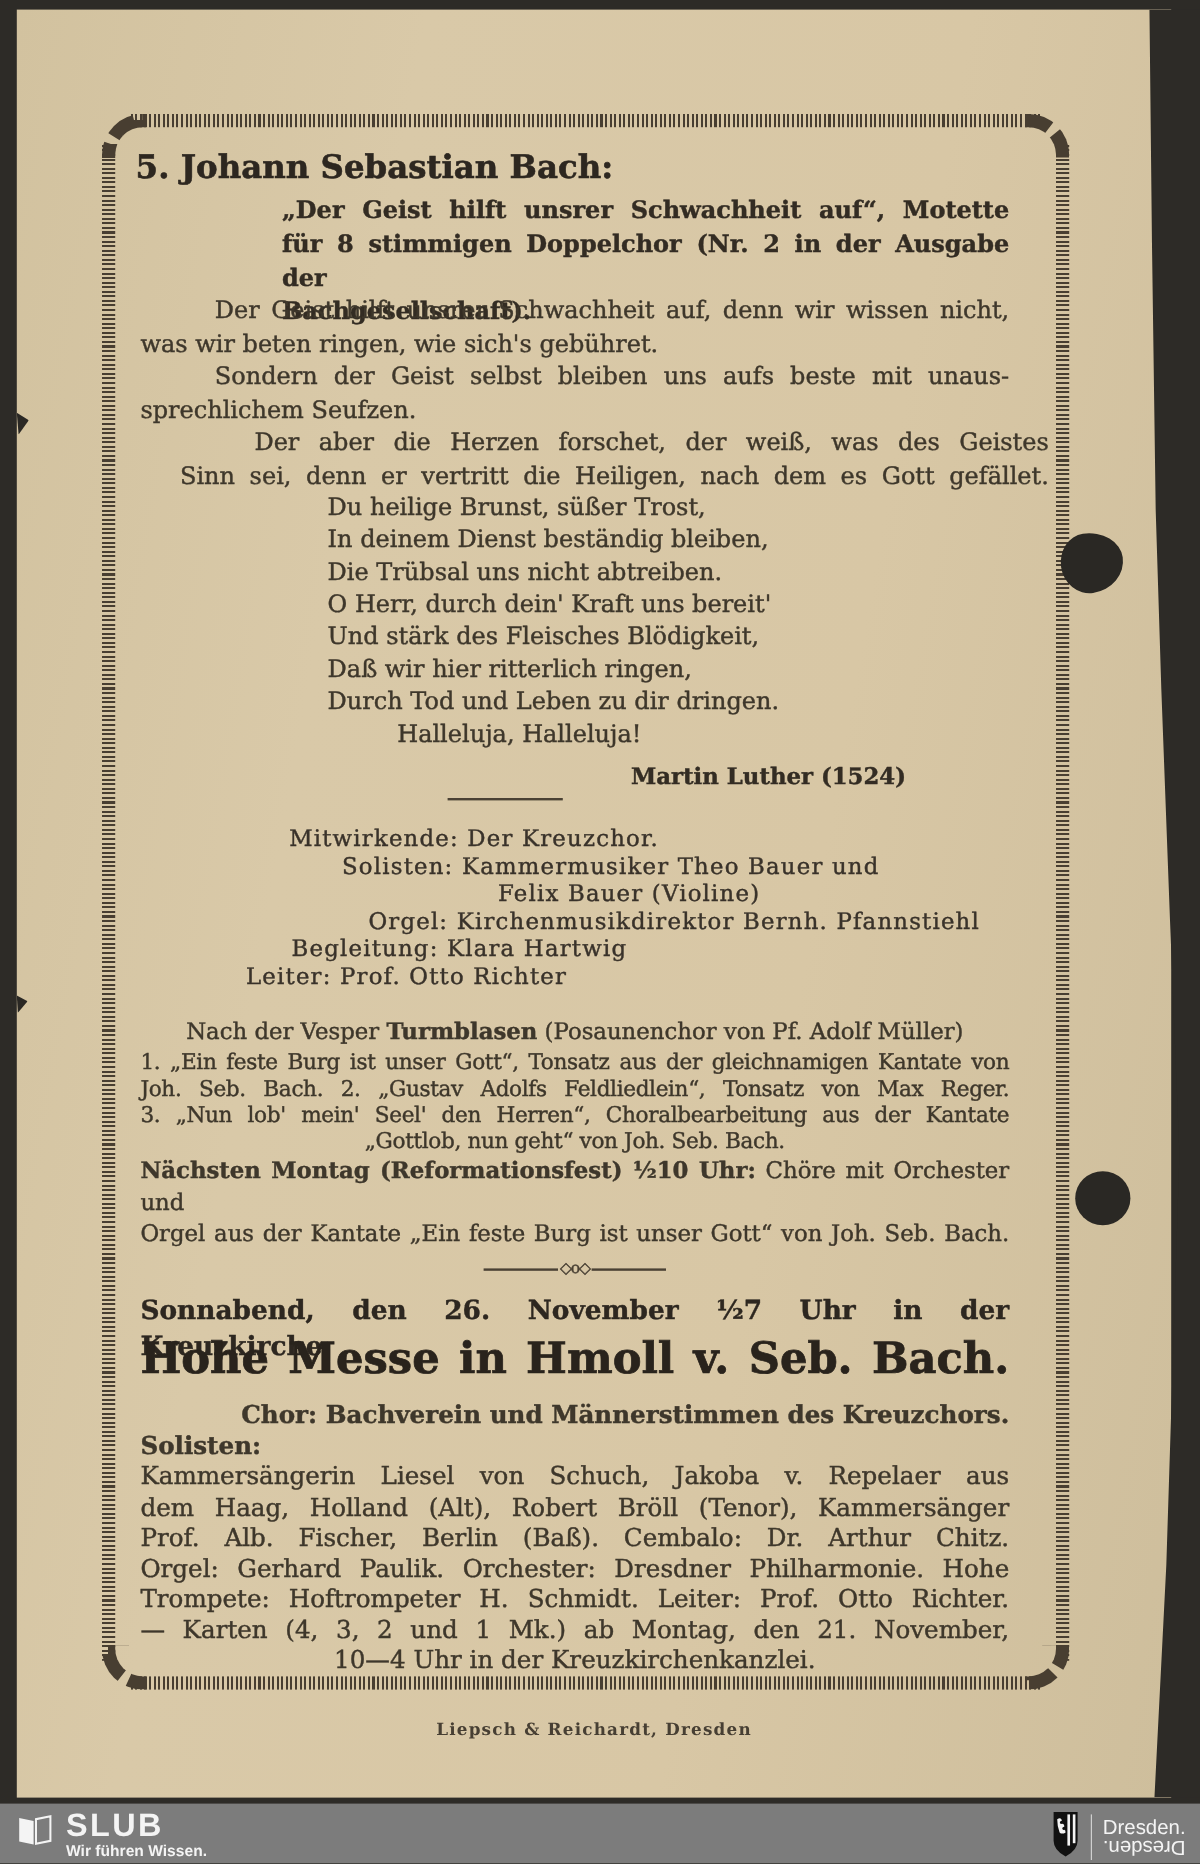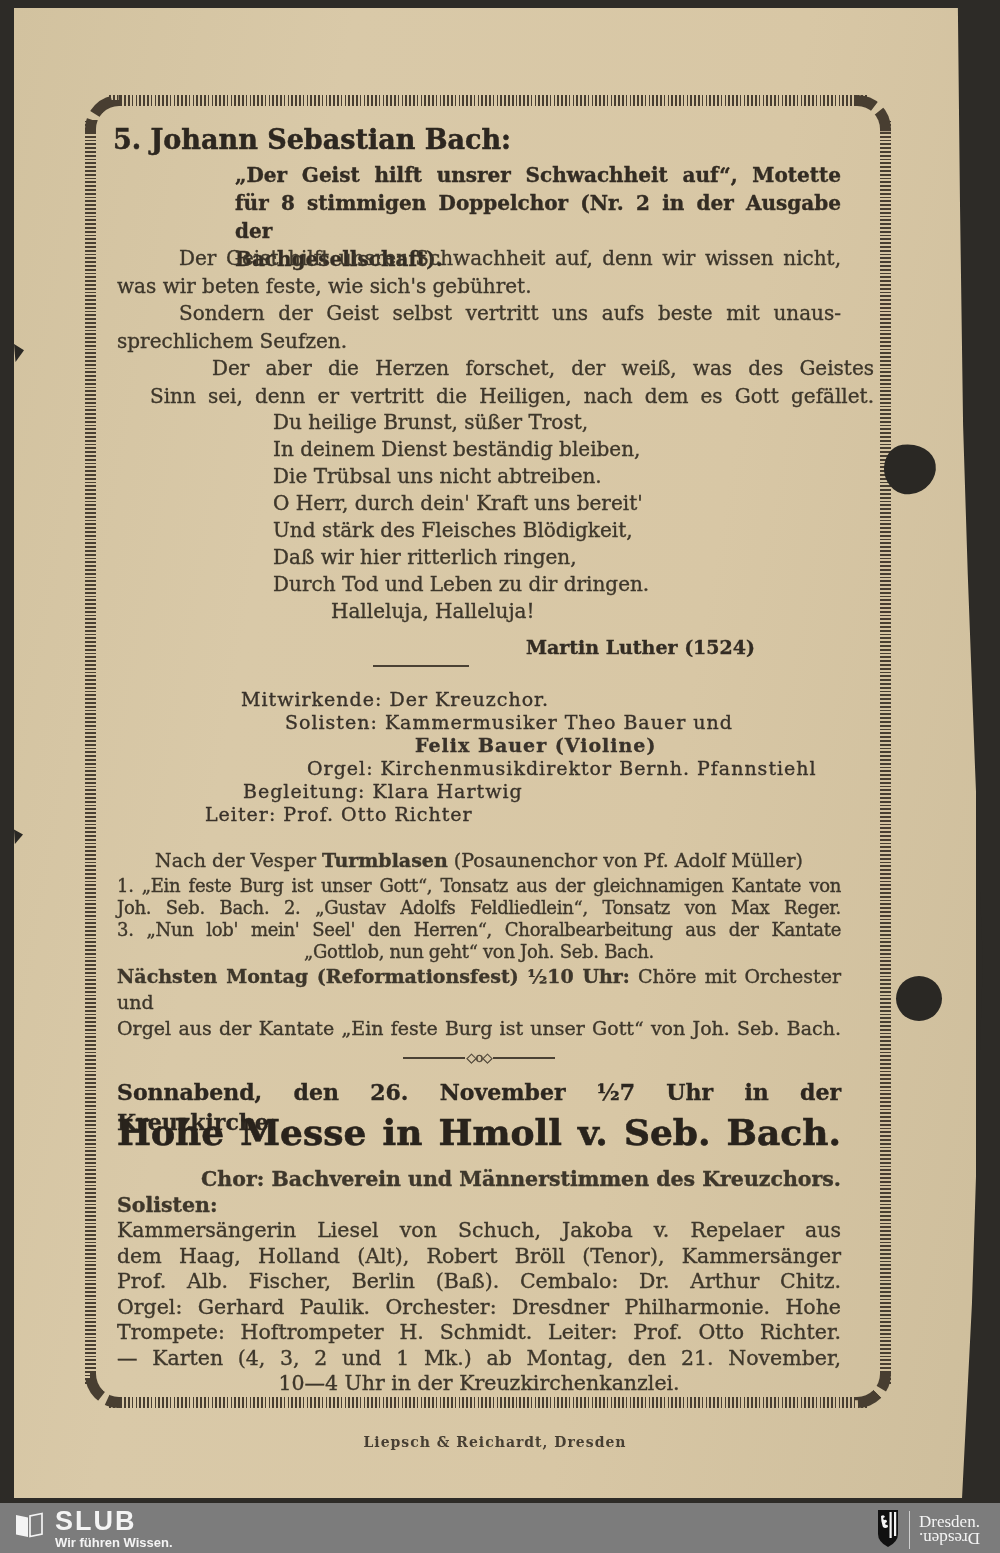--- a/index.html
+++ b/index.html
@@ -48,21 +48,21 @@
   #p1{top:149px;} #p2{top:204px;} #p3{top:259px;margin-left:33px;}
   #poem{top:314px;padding-left:156px;line-height:27px;}
   #poem .last{padding-left:58px;}
   #attrib{top:538px;text-align:right;padding-right:86px;font-size:19px;
           font-weight:bold;color:#332c23;}
   #rule1{top:570px;}
   #rule1 .bar{width:96px;height:2px;background:#4a4134;margin:0 auto;transform:translateX(-58px);}
   #performers{top:593px;font-size:19px;line-height:23px;letter-spacing:1px;color:#39322a;}
   #performers .pl0{margin-left:124px;}
   #performers .pl1{margin-left:168px;}
-  #performers .pl2{margin-left:298px;font-weight:bold;}
+  #performers .pl2{margin-left:298px;}
   #performers .pl3{margin-left:190px;}
   #performers .pl4{margin-left:126px;}
   #performers .pl5{margin-left:88px;}
   #tbh{top:752px;font-size:19px;line-height:26px;}
   #tbi{top:780px;font-size:18px;line-height:22px;letter-spacing:-0.3px;}
   #announce{top:868px;font-size:19px;line-height:26px;}
   #orn{top:956px;display:flex;align-items:center;justify-content:center;gap:2px;color:#4a4134;}
   #orn .bar{width:62px;height:2px;background:#4a4134;}
   #orn .mid{font-size:13px;line-height:13px;letter-spacing:-1px;}
   #dateline{top:982px;font-size:22px;line-height:30px;font-weight:bold;color:#2d2720;}
@@ -87,21 +87,21 @@
 
   
   .footer{position:absolute;left:0;bottom:0;width:1000px;height:50px;background:#7c7c7c;z-index:10;
           font-family:"Liberation Sans", sans-serif;color:#f4f4f4;}
   .slub{position:absolute;left:14px;top:5px;display:flex;gap:11px;cursor:pointer;}
   .slub-icon{margin-top:2px;}
   .slub-name{font-size:27px;line-height:26px;font-weight:bold;letter-spacing:2px;}
   .slub-tagline{font-size:13px;line-height:15px;font-weight:bold;margin-top:1px;}
   .dresden{position:absolute;left:876px;top:5px;display:flex;align-items:center;gap:9px;cursor:pointer;}
   .dresden-sep{width:1px;height:38px;background:#cfcfcf;}
-  .dresden-word{font-family:Liberation Serif, serif;font-size:17px;line-height:16px;}
+  .dresden-word{font-family:Liberation Sans, sans-serif;font-size:17px;line-height:16px;}
   .dresden-mirror{display:block;transform:rotate(180deg);transform-origin:50% 50%;}
 </style>
 </head>
 <body>
 
 <div class="sheet">
   <div class="frame">
     <div class="edge edge-top"></div>
     <div class="edge edge-bottom"></div>
     <div class="edge edge-left"></div>
@@ -114,25 +114,25 @@
     <div class="blk" id="title">5. Johann Sebastian Bach:</div>
 
     <div class="blk" id="work">
       <div class="j">„Der Geist hilft unsrer Schwachheit auf“, Motette</div>
       <div class="j">für 8 stimmigen Doppelchor (Nr. 2 in der Ausgabe der</div>
       <div>Bachgesellschaft).</div>
     </div>
 
     <div class="blk" id="p1">
       <div class="j fi">Der Geist hilft unsrer Schwachheit auf, denn wir wissen nicht,</div>
-      <div>was wir beten feste, wie sich's gebühret.</div>
+      <div>was wir beten ringen, wie sich's gebühret.</div>
     </div>
 
     <div class="blk" id="p2">
-      <div class="j fi">Sondern der Geist selbst vertritt uns aufs beste mit unaus-</div>
+      <div class="j fi">Sondern der Geist selbst bleiben uns aufs beste mit unaus-</div>
       <div>sprechlichem Seufzen.</div>
     </div>
 
     <div class="blk" id="p3">
       <div class="j fi">Der aber die Herzen forschet, der weiß, was des Geistes</div>
       <div class="j">Sinn sei, denn er vertritt die Heiligen, nach dem es Gott gefället.</div>
     </div>
 
     <div class="blk" id="poem">
       <div>Du heilige Brunst, süßer Trost,</div>

